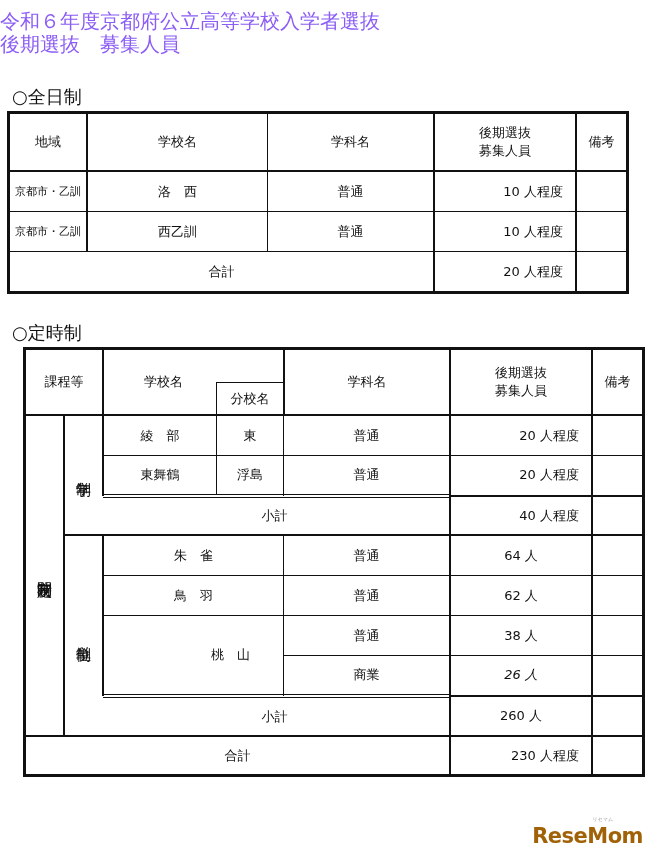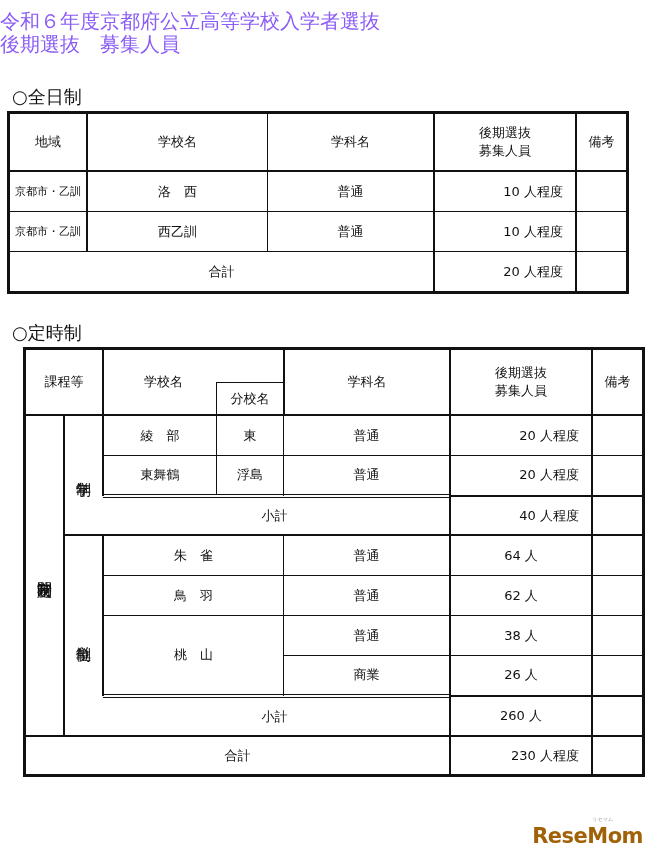--- a/index.html
+++ b/index.html
@@ -148,27 +148,27 @@
     <div class="cell" style="left:88px;top:536px;width:179px;height:39px;">朱　雀</div>
     <div class="cell" style="left:268px;top:536px;width:165px;height:39px;">普通</div>
     <div class="cell" style="left:435px;top:536px;width:140px;height:39px;">64 人</div>
   </div>
   <div>
     <div class="cell" style="left:88px;top:576px;width:179px;height:39px;">鳥　羽</div>
     <div class="cell" style="left:268px;top:576px;width:165px;height:39px;">普通</div>
     <div class="cell" style="left:435px;top:576px;width:140px;height:39px;">62 人</div>
   </div>
   <div>
-    <div class="cell" style="left:88px;top:616px;width:179px;height:78px;">桃　山</div>
+    <div class="cell" style="left:88px;top:616px;width:179px;height:78px;padding-left:37px;">桃　山</div>
     <div class="cell" style="left:268px;top:616px;width:165px;height:39px;">普通</div>
     <div class="cell" style="left:435px;top:616px;width:140px;height:39px;">38 人</div>
   </div>
   <div>
     <div class="cell" style="left:268px;top:656px;width:165px;height:38px;">商業</div>
-    <div class="cell" style="left:435px;top:656px;width:140px;height:38px;">26 人</div>
+    <div class="cell" style="left:435px;top:656px;width:140px;height:38px;font-style:italic;">26 人</div>
   </div>
 
   <div>
     <div class="cell" style="left:49px;top:698px;width:384px;height:37px;padding-left:35px;box-sizing:border-box;">小計</div>
     <div class="cell" style="left:435px;top:697px;width:140px;height:38px;">260 人</div>
   </div>
 
   <div>
     <div class="cell" style="left:10px;top:737px;width:423px;height:37px;">合計</div>
     <div class="cell right" style="left:435px;top:737px;width:140px;height:37px;border-radius:11px;">230 人程度</div>

